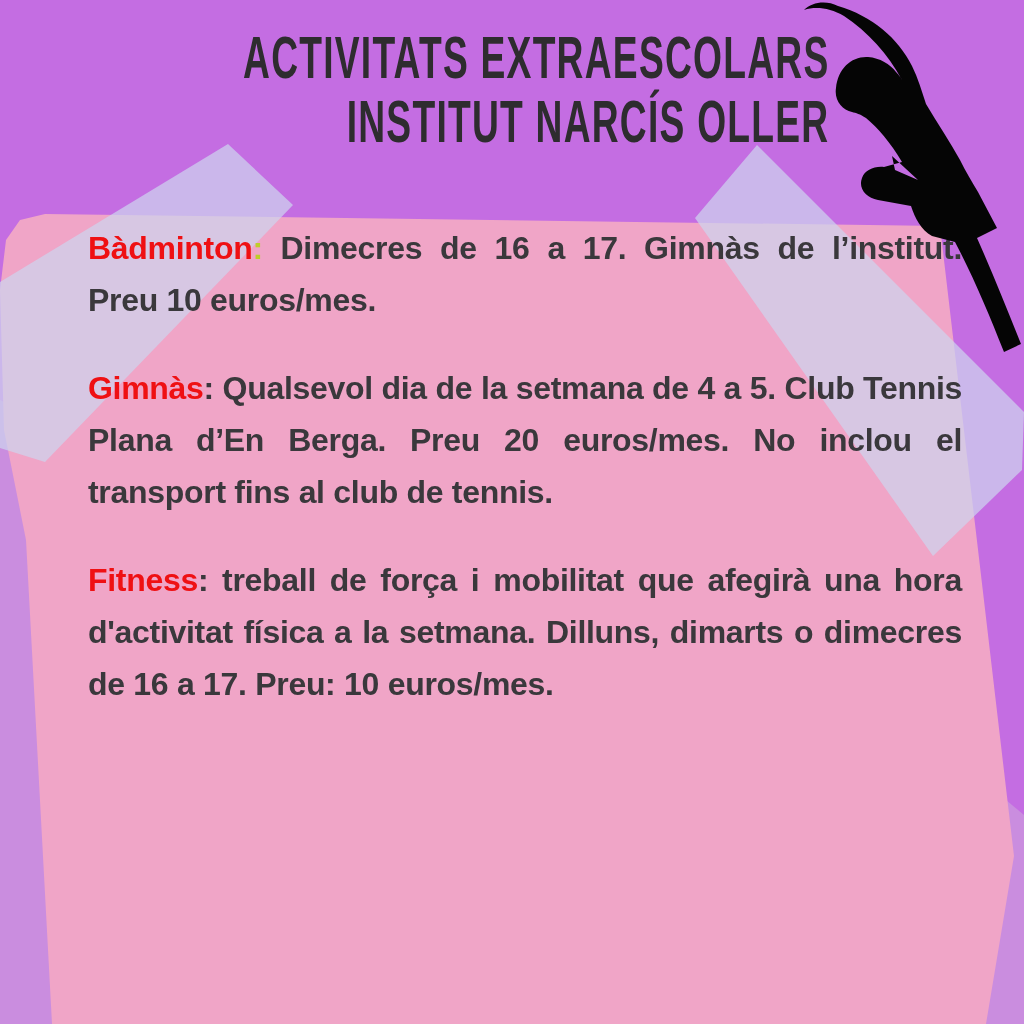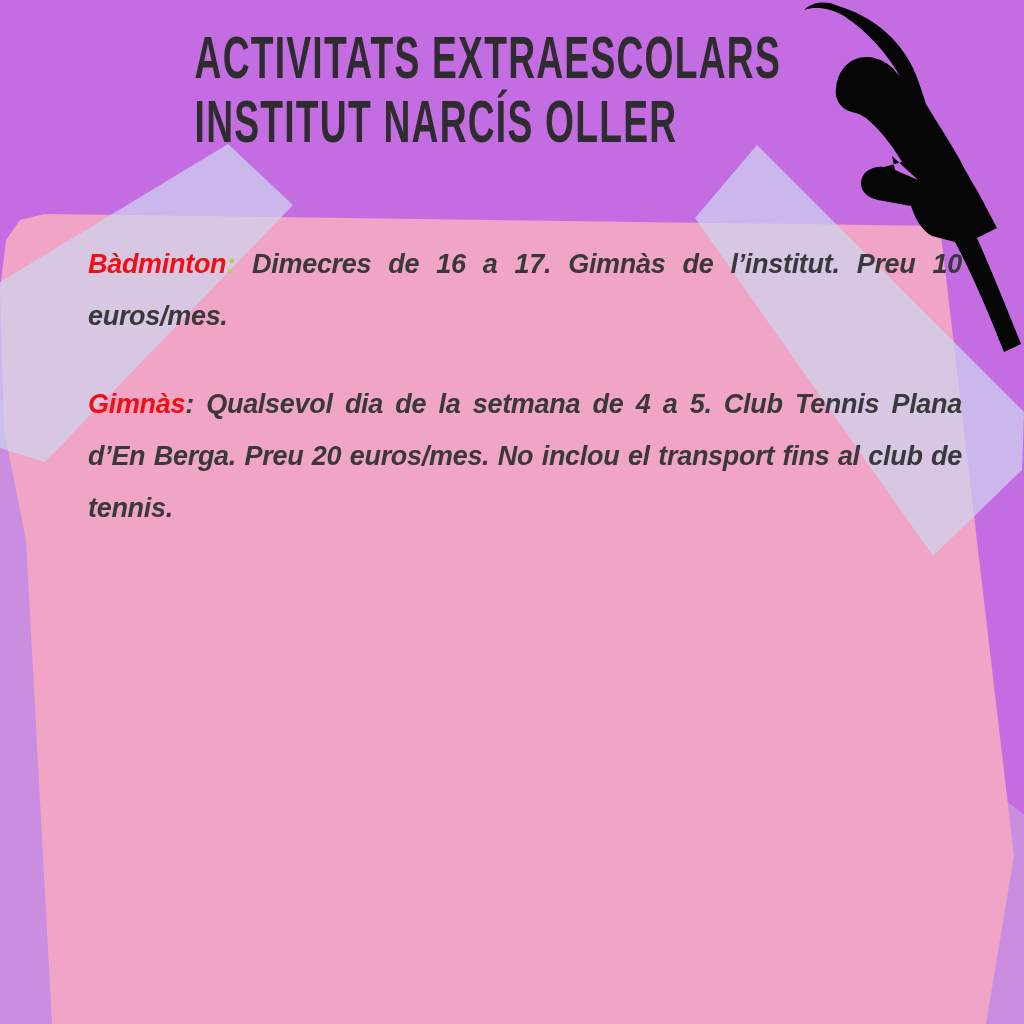--- a/index.html
+++ b/index.html
@@ -29,32 +29,32 @@
   .tape{background:rgba(205,212,238,0.72);}
   .tape-left{
     clip-path:polygon(228px 144px, 293px 205px, 45px 462px, 0px 448px, 0px 282px);
   }
   .tape-right{
     clip-path:polygon(757px 145px, 1024px 412px, 1022px 470px, 933px 556px, 695px 218px);
   }
   
   .title{
     position:absolute;top:26px;left:0;width:1024px;
-    text-align:left;color:#2e2c2f;font-weight:bold;z-index:4;
+    text-align:right;color:#2e2c2f;font-weight:bold;z-index:4;
   }
   .title-line{
     font-size:60px;line-height:64px;letter-spacing:2px;
     transform:scaleX(0.62);transform-origin:50% 50%;
     white-space:nowrap;
   }
   
   .content{
-    position:absolute;top:238px;left:88px;width:874px;
-    color:#3a383c;font-weight:bold;font-size:27px;line-height:52px;
-    letter-spacing:-0.3px;text-align:justify;z-index:5;font-style:italic;
+    position:absolute;top:222px;left:88px;width:874px;
+    color:#3a383c;font-weight:bold;font-size:32px;line-height:52px;
+    letter-spacing:-0.3px;text-align:justify;z-index:5;
   }
   .para{margin:0 0 36px 0;}
   .activity-name{color:#ef1013;}
   .sep{color:#3a383c;}
   .sep-yellow{color:#bece2b;}
   .trailing-red{color:#ef1013;}
   
   .figure-svg{position:absolute;left:0;top:0;z-index:6;pointer-events:none;}
 </style>
 </head>
@@ -72,20 +72,21 @@
   <div class="title-line">ACTIVITATS EXTRAESCOLARS</div>
   <div class="title-line">INSTITUT NARCÍS OLLER</div>
 </div>
 
 <div class="content">
   <p class="para"><span class="activity-name" style="color: rgb(239, 16, 19);">Bàdminton</span><span class="sep sep-yellow" style="color: rgb(190, 206, 43);">:</span><span> Dimecres de 16 a 17. Gimnàs de l’institut. Preu 10 euros/mes.</span></p>
 
   <p class="para"><span class="activity-name" style="color: rgb(239, 16, 19);">Gimnàs</span><span class="sep">:</span><span> Qualsevol dia de la setmana de 4 a 5. Club Tennis Plana d’En Berga. Preu 20 euros/mes. No inclou el transport fins al club de tennis.</span></p>
 
 
+  <p class="para"><span class="activity-name" style="color: rgb(239, 16, 19);">Fitness</span><span class="sep">:</span><span> treball de força i mobilitat que afegirà una hora d'activitat física a la setmana. Dilluns, dimarts o dimecres de 16 a 17. Preu: 10 euros/mes.</span></p>
 
 </div>
 
 <svg class="figure-svg" width="1024" height="1024" viewBox="0 0 1024 1024" aria-hidden="true">
   <path fill="#050505" fill-rule="evenodd" d="
     M 804 10
     C 812 2 826 0 838 6
     C 872 16 898 38 912 66
     C 918 78 922 92 926 104
     C 938 124 950 142 960 160

